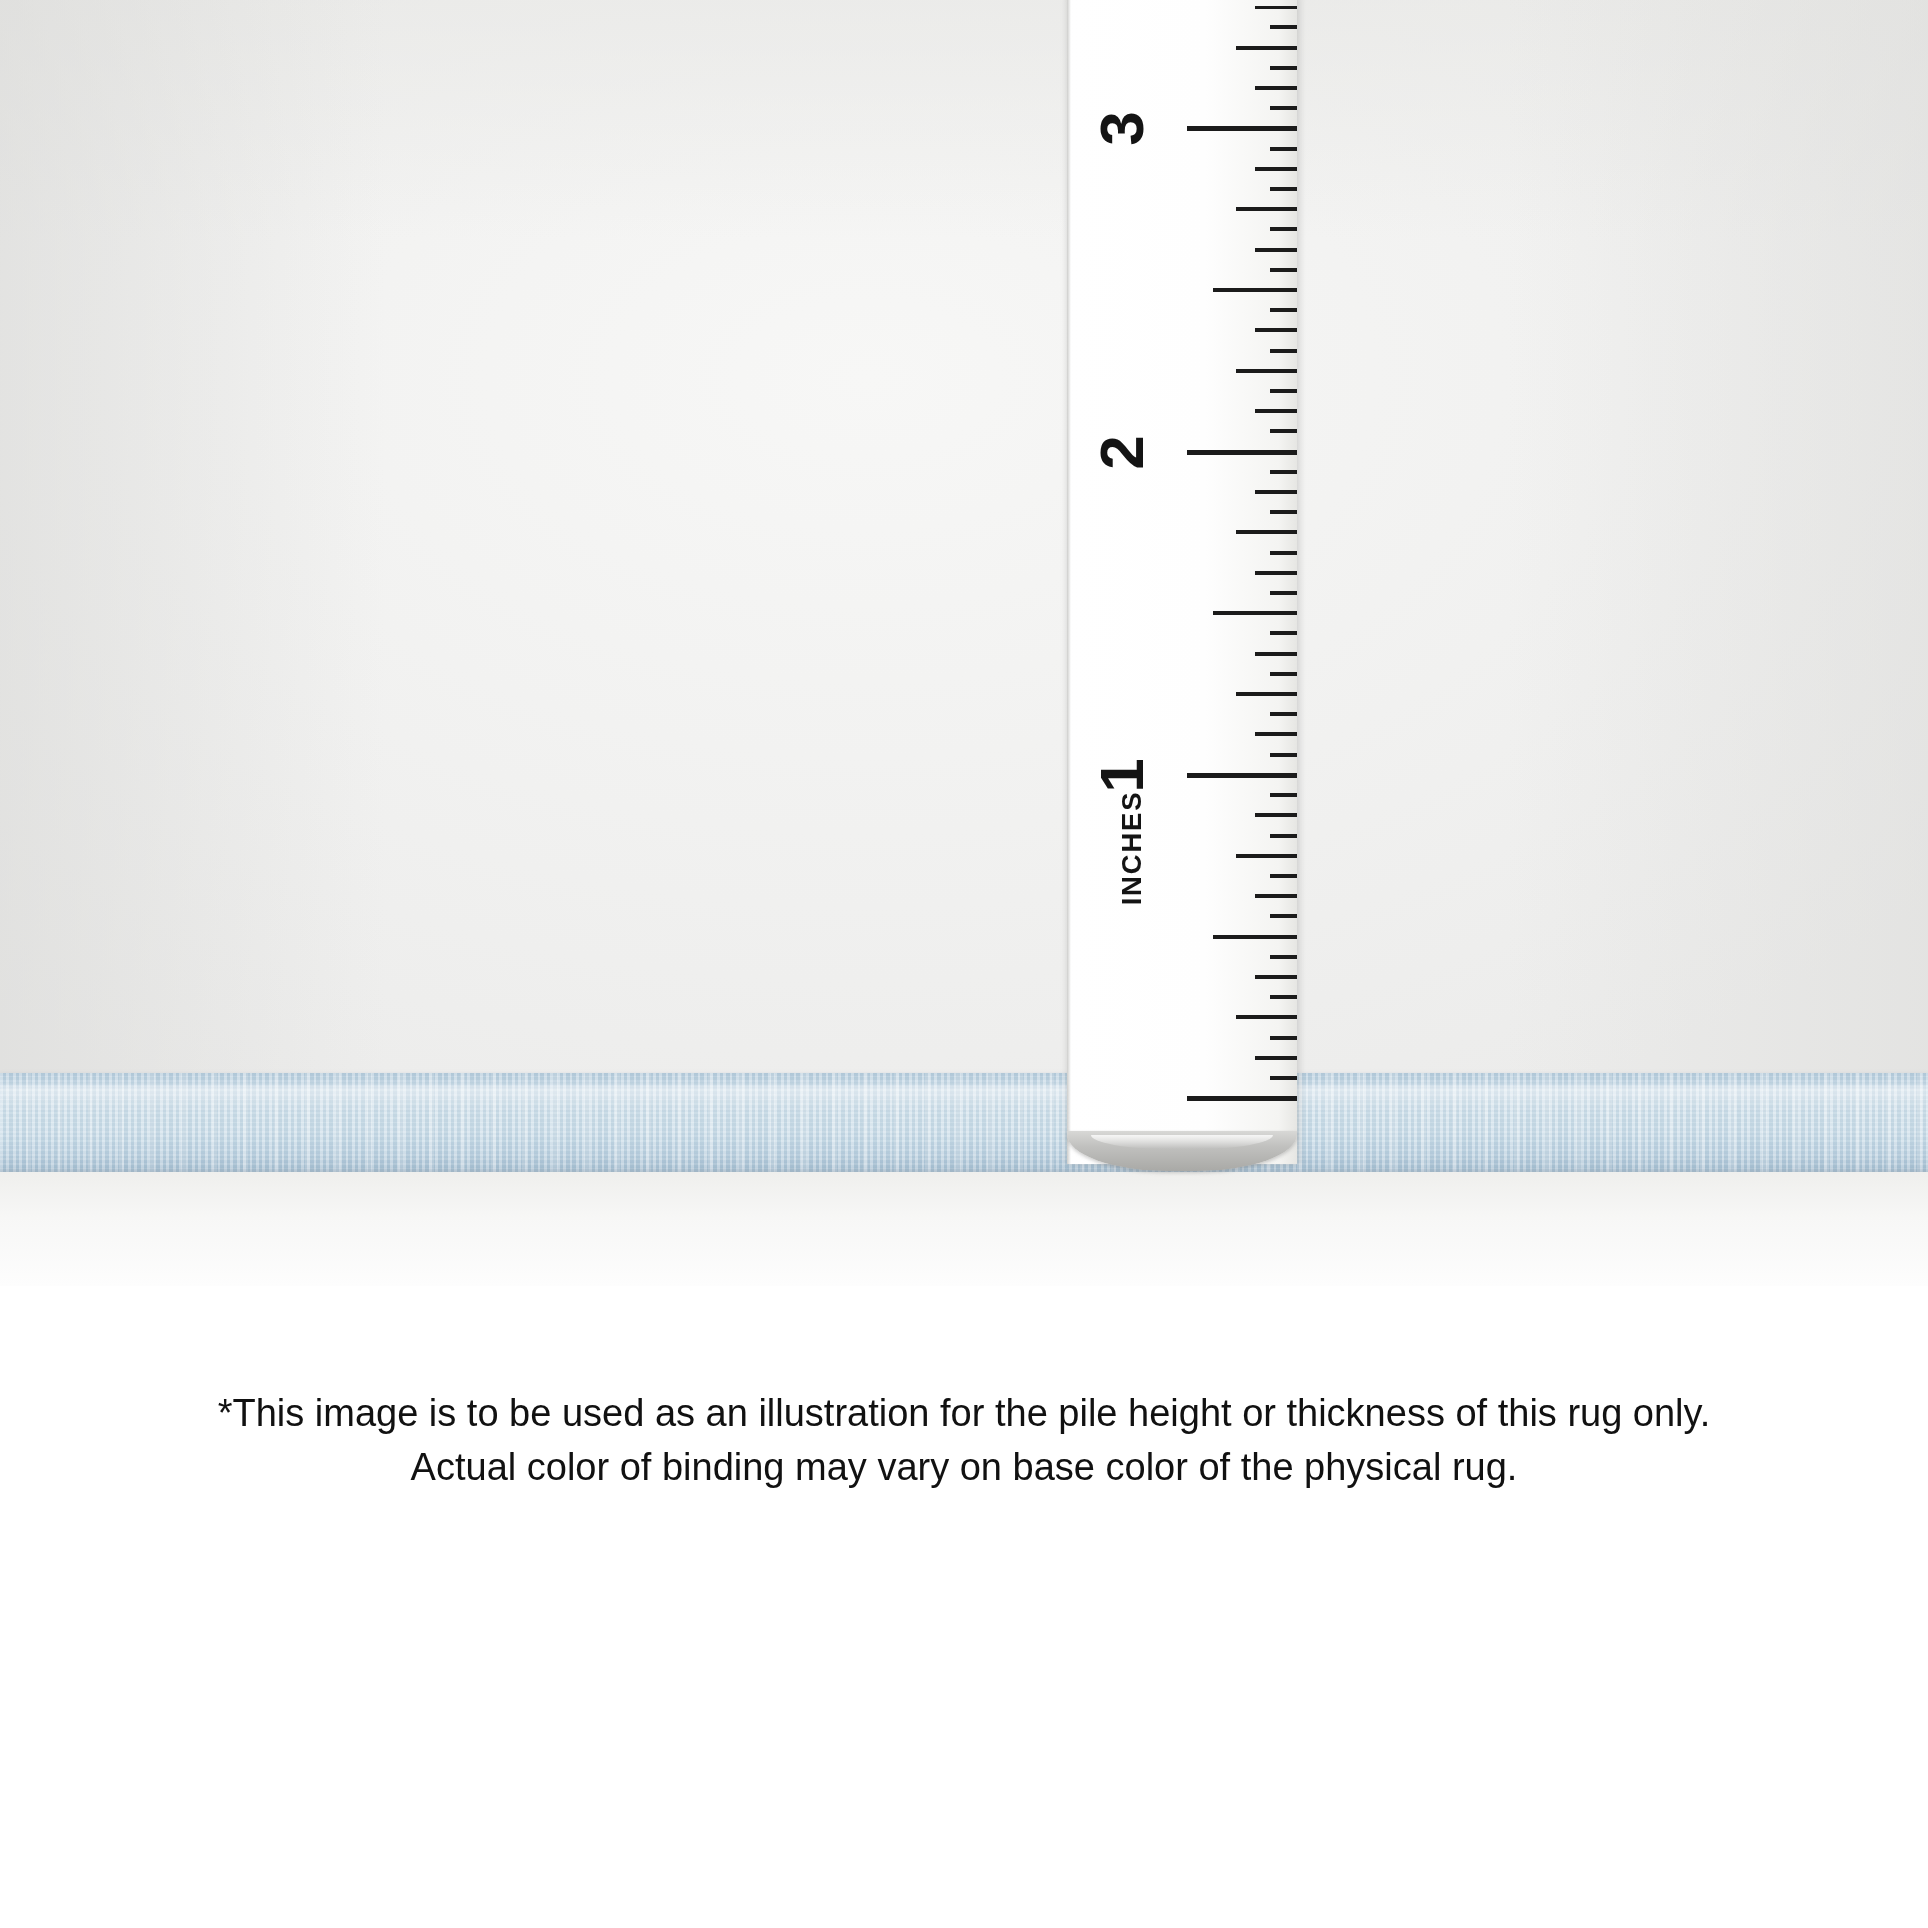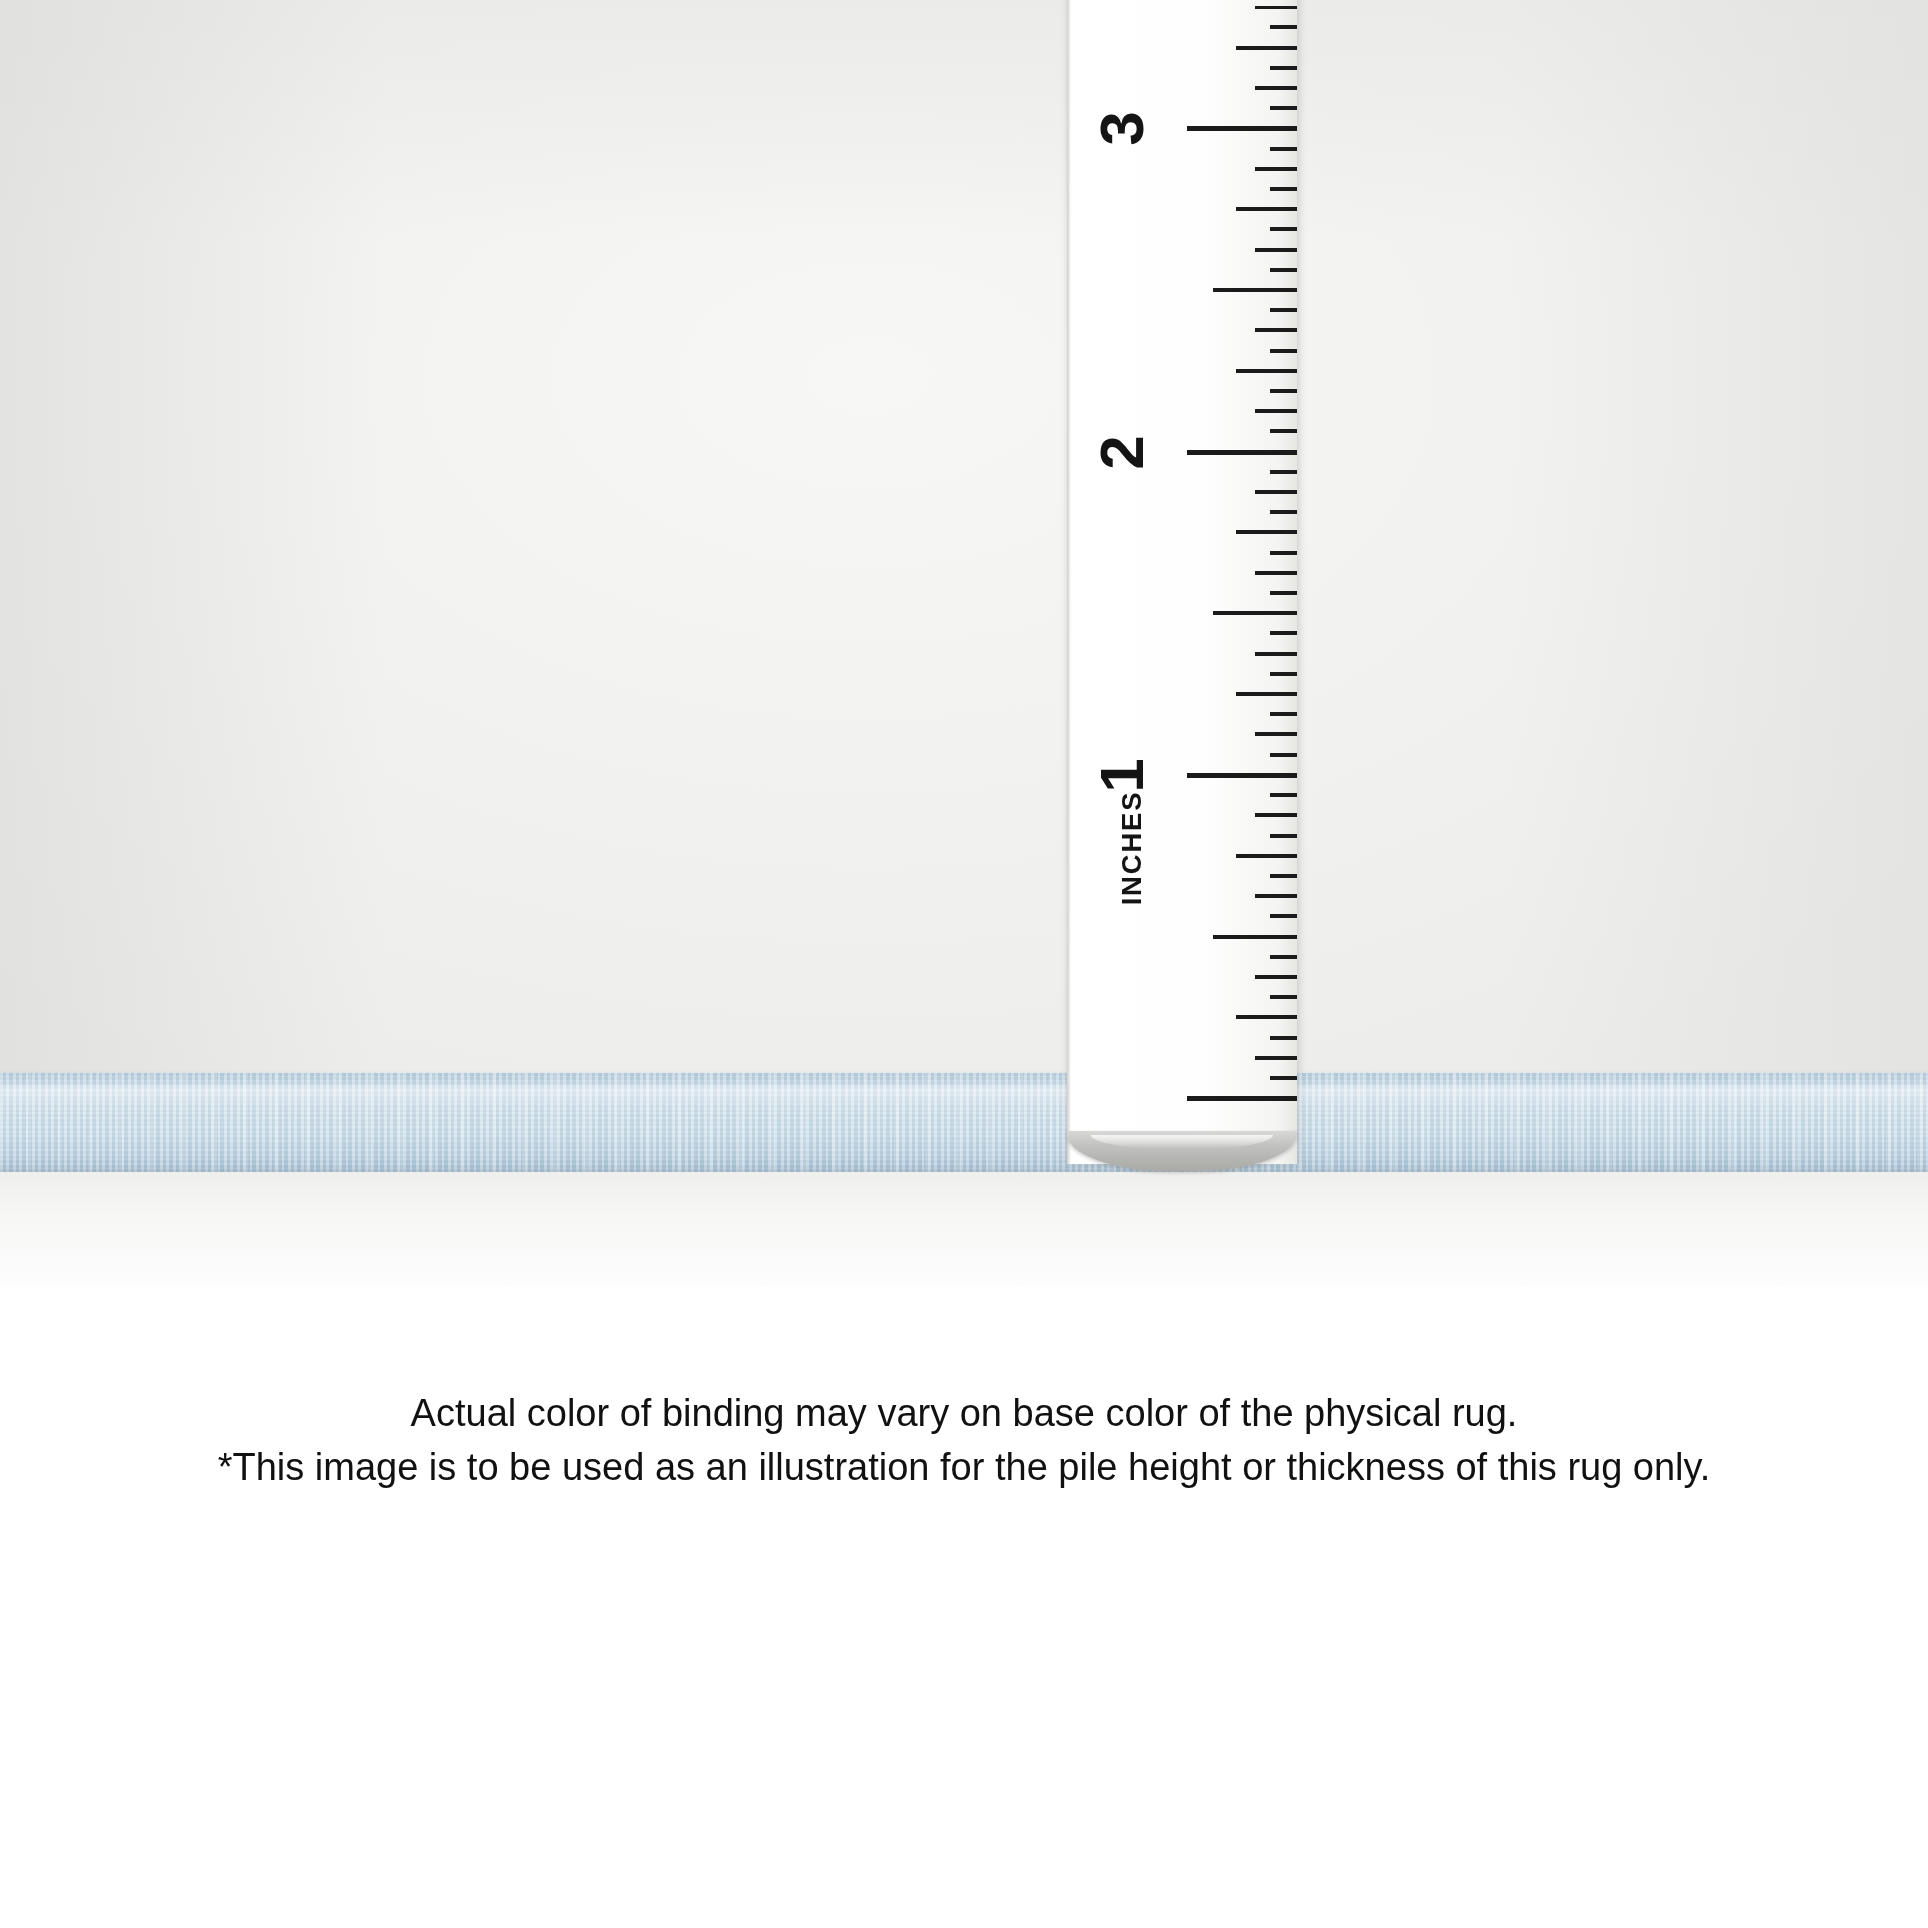--- a/index.html
+++ b/index.html
@@ -322,18 +322,18 @@
         </div>
       <div class="unit-label" id="unit-label" style="top: 836px;">INCHES</div>
     </div>
     <div class="ruler-tip">
       <div class="ruler-tip-gloss"></div>
     </div>
 
   </div>
 
   <div class="caption">
+    <span class="line">*This image is to be used as an illustration for the pile height or thickness of this rug only.</span>
     <span class="line">Actual color of binding may vary on base color of the physical rug.</span>
-    <span class="line">*This image is to be used as an illustration for the pile height or thickness of this rug only.</span>
   </div>
 
 </div>
 
 
 </body></html>

